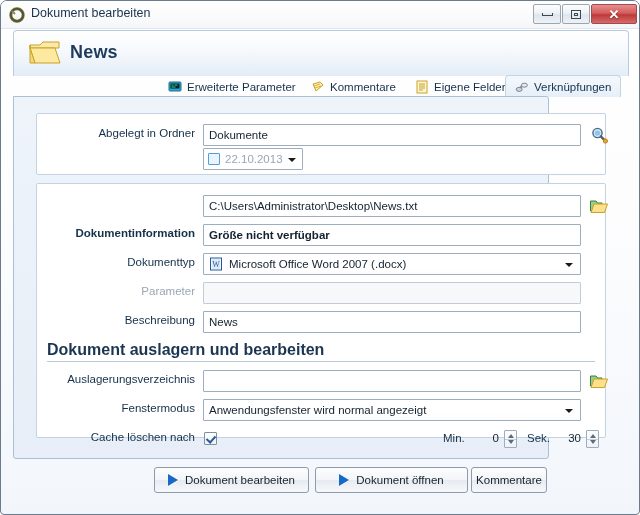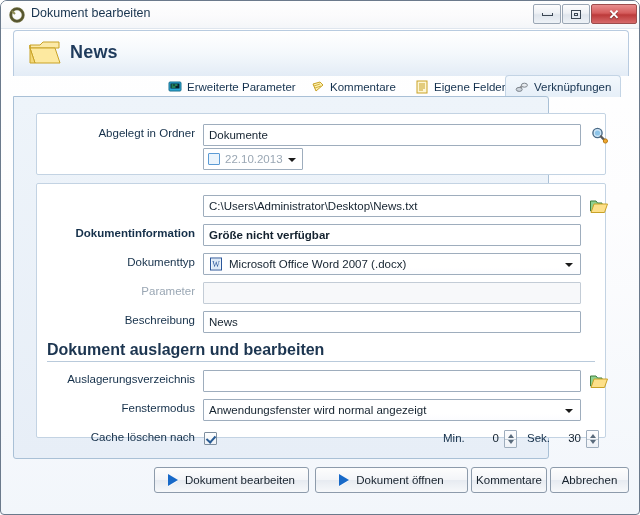--- a/index.html
+++ b/index.html
@@ -430,18 +430,15 @@
       <span class="play"></span>
       <span>Dokument bearbeiten</span>
     </div>
     <div class="btn" style="left:314px; width:153px;">
       <span class="play"></span>
       <span>Dokument öffnen</span>
     </div>
     <div class="btn" style="left:470px; width:76px;">
       <span>Kommentare</span>
     </div>
-    <div class="btn" style="left:549px; width:79px;">
-      <span>Abbrechen</span>
-    </div>
   </div>
 
 </div>
 
 </body></html>

